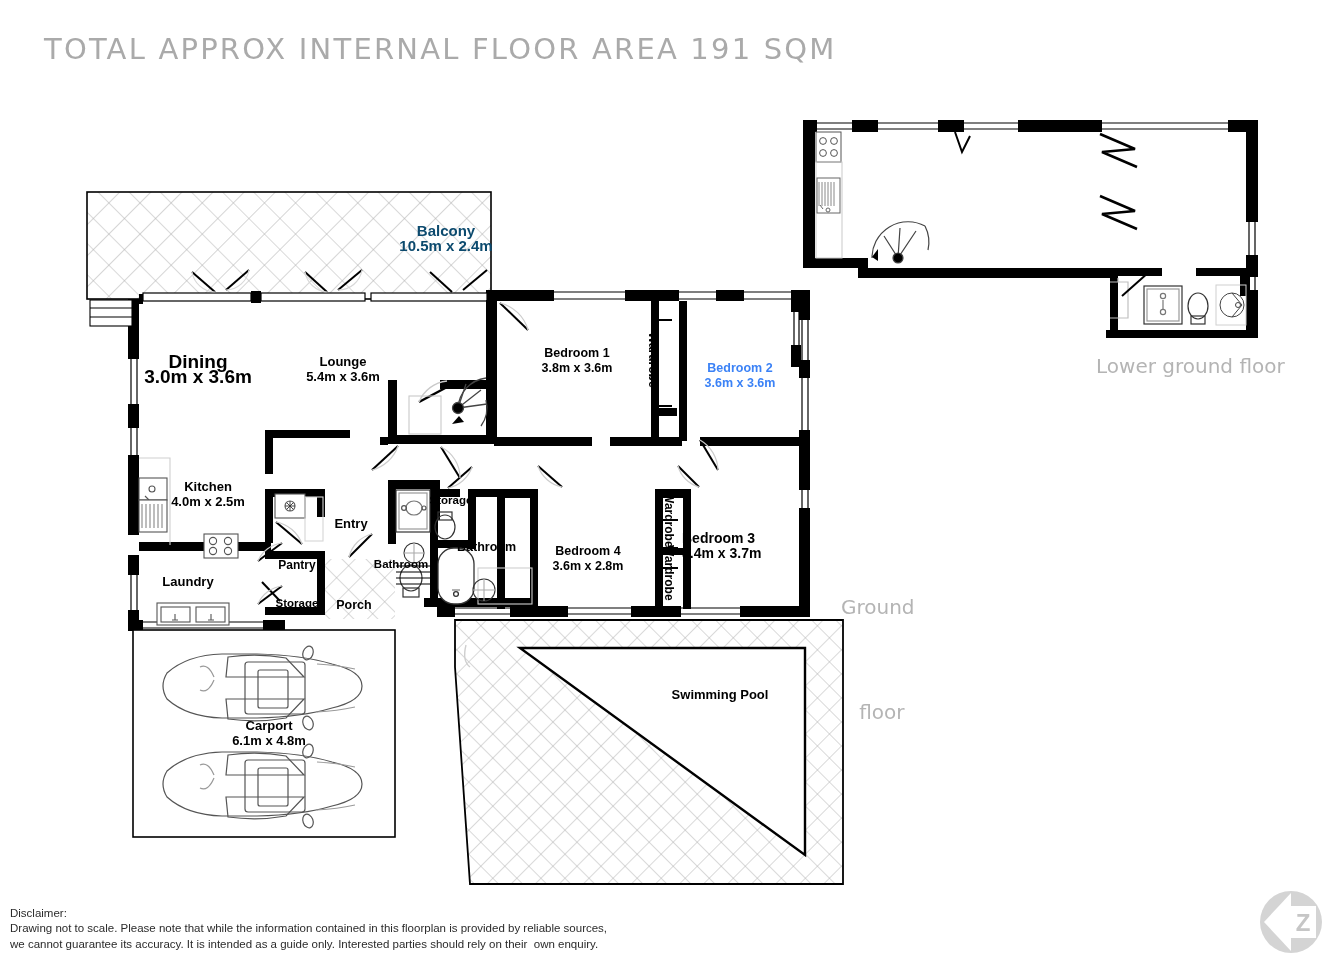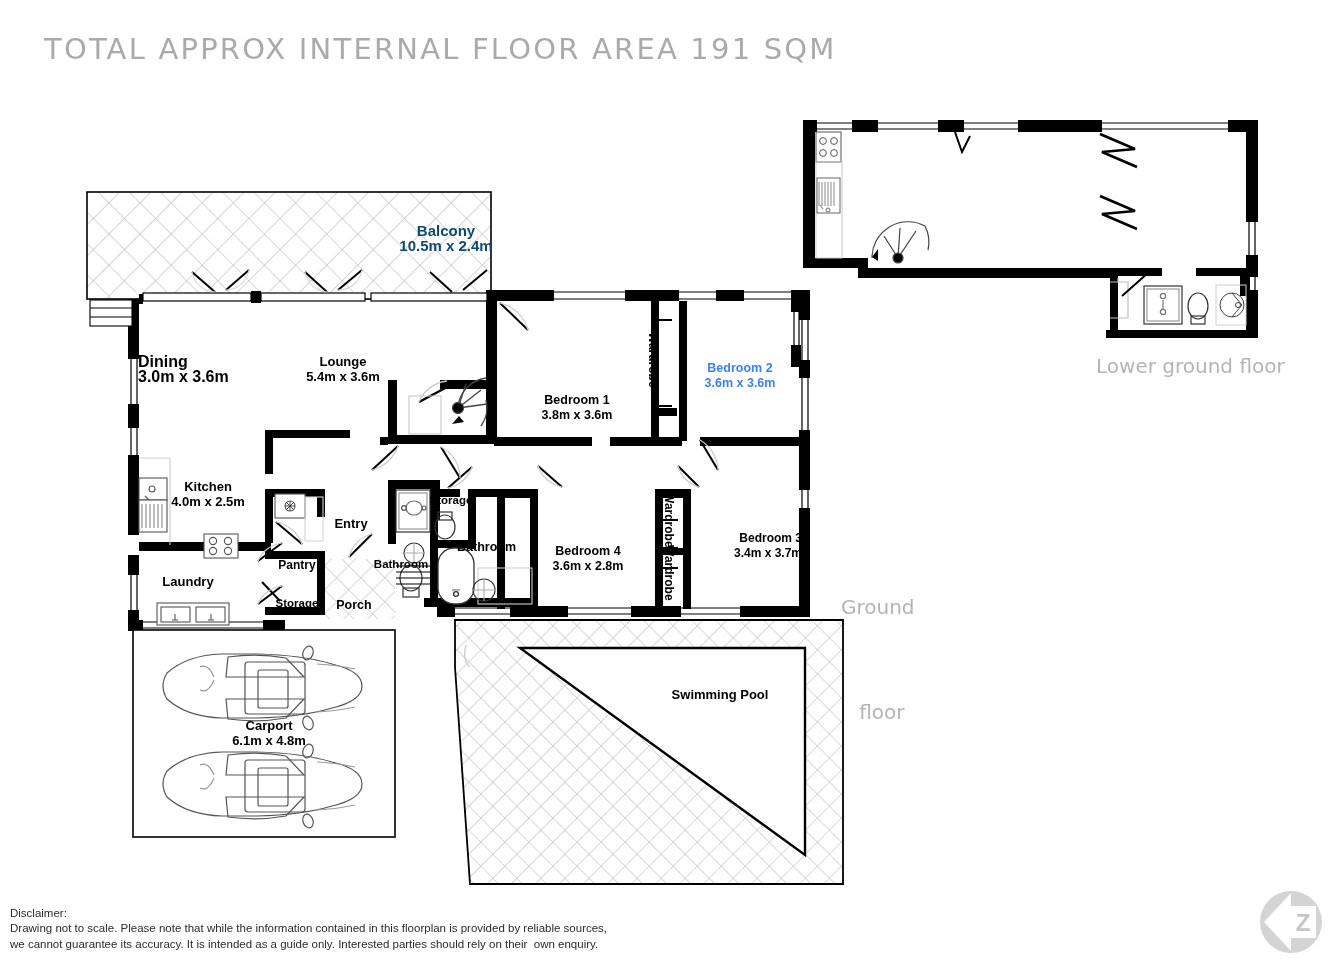--- a/index.html
+++ b/index.html
@@ -456,21 +456,21 @@
     </g>
   </svg>
 
   <div class="title-text">TOTAL APPROX INTERNAL FLOOR AREA 191 SQM</div>
 
   <div style="position:absolute;left:376px;top:224px;width:140px;text-align:center;font-size:15px;font-weight:bold;color:#0c4a6e;line-height:14.5px;">
     <div>Balcony</div>
     <div>10.5m x 2.4m</div>
   </div>
 
-  <div style="position:absolute;left:138px;top:354px;width:120px;text-align:left;font-size:16px;font-weight:bold;color:#000;line-height:15px;">
+  <div style="position:absolute;left:138px;top:354px;width:120px;text-align:center;font-size:19px;font-weight:bold;color:#000;line-height:15px;">
     <div>Dining</div>
     <div>3.0m x 3.6m</div>
   </div>
 
   <div style="position:absolute;left:283px;top:354px;width:120px;text-align:center;font-size:13px;font-weight:bold;color:#000;line-height:15px;">
     <div>Lounge</div>
     <div>5.4m x 3.6m</div>
   </div>
 
   <div style="position:absolute;left:148px;top:479px;width:120px;text-align:center;font-size:13px;font-weight:bold;color:#000;line-height:15px;">
@@ -487,31 +487,31 @@
   <div style="position:absolute;left:327px;top:598px;width:54px;text-align:center;font-size:12.5px;font-weight:bold;color:#000;">Porch</div>
 
   <div style="position:absolute;left:322px;top:516px;width:58px;text-align:center;font-size:13px;font-weight:bold;color:#000;">Entry</div>
 
   <div style="position:absolute;left:370px;top:558px;width:62px;text-align:center;font-size:11.5px;font-weight:bold;color:#000;">Bathroom</div>
 
   <div style="position:absolute;left:457px;top:540px;width:70px;text-align:left;font-size:12.5px;font-weight:bold;color:#000;">Bathroom</div>
 
   <div style="position:absolute;left:425px;top:494px;width:52px;text-align:center;font-size:11.5px;font-weight:bold;color:#000;">Storage</div>
 
-  <div style="position:absolute;left:517px;top:346px;width:120px;text-align:center;font-size:12.5px;font-weight:bold;color:#000;line-height:15px;margin-top:47px;">
+  <div style="position:absolute;left:517px;top:346px;width:120px;text-align:center;font-size:12.5px;font-weight:bold;color:#000;line-height:15px;">
     <div>Bedroom 1</div>
     <div>3.8m x 3.6m</div>
   </div>
 
   <div style="position:absolute;left:680px;top:361px;width:120px;text-align:center;font-size:12.5px;font-weight:bold;color:#3b82f6;line-height:15px;">
     <div>Bedroom 2</div>
     <div>3.6m x 3.6m</div>
   </div>
 
-  <div style="position:absolute;left:682px;top:531px;width:120px;text-align:right;font-size:12px;font-weight:bold;color:#000;line-height:15px;">
+  <div style="position:absolute;left:682px;top:531px;width:120px;text-align:left;font-size:14px;font-weight:bold;color:#000;line-height:15px;">
     <div>Bedroom 3</div>
     <div>3.4m x 3.7m</div>
   </div>
 
   <div style="position:absolute;left:528px;top:544px;width:120px;text-align:center;font-size:12.5px;font-weight:bold;color:#000;line-height:15px;">
     <div>Bedroom 4</div>
     <div>3.6m x 2.8m</div>
   </div>
 
   <div style="position:absolute;left:646px;top:332px;font-size:12px;font-weight:bold;color:#000;writing-mode:vertical-rl;text-orientation:mixed;">Wardrobe</div>

